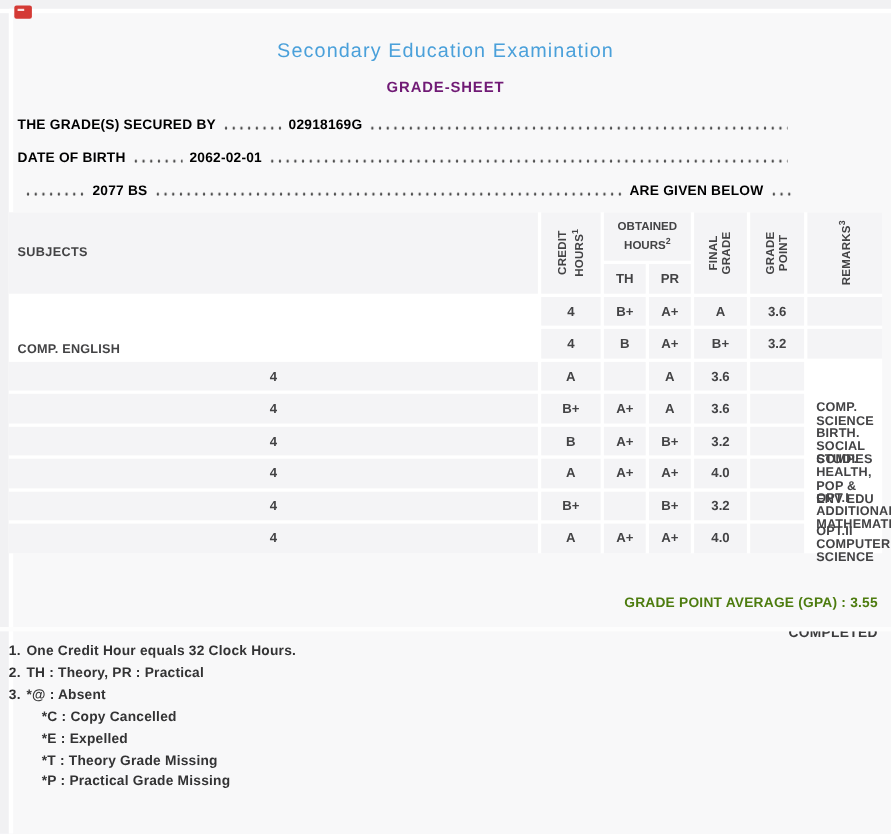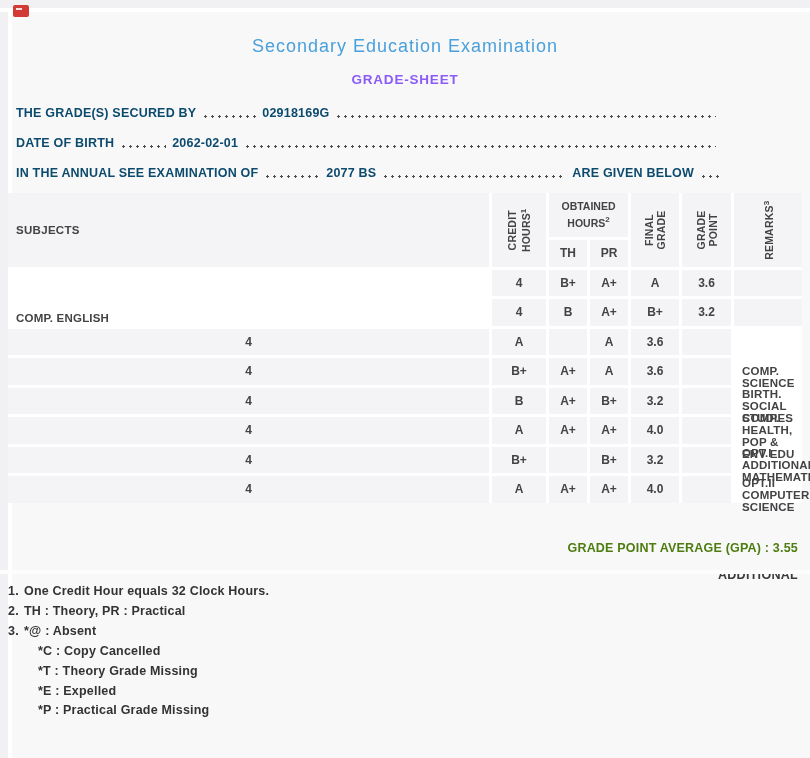--- a/index.html
+++ b/index.html
@@ -13,24 +13,24 @@
   .margin-left{position:absolute;left:0;top:0;width:8px;height:758px;background:#f1f1f3;}
   .frame-top{position:absolute;left:0;top:8px;width:810px;height:4px;background:#ffffff;}
   .frame-left{position:absolute;left:8px;top:8px;width:4px;height:750px;background:#ffffff;}
 
   .corner-badge{position:absolute;left:13px;top:5px;width:16px;height:12px;background:#d43a35;border-radius:2px;}
   .corner-badge::after{content:"";position:absolute;left:3px;top:3px;width:6px;height:2px;background:#fff;opacity:.85;}
 
   .title{position:absolute;left:0;top:36px;width:810px;text-align:center;
     font-size:18px;font-weight:400;letter-spacing:1px;color:#4aa0da;}
   .subtitle{position:absolute;left:0;top:72px;width:810px;text-align:center;
-    font-size:13.5px;font-weight:700;letter-spacing:.8px;color:#8b5cf6;}
+    font-size:13.5px;font-weight:700;letter-spacing:.8px;color:#701a75;}
 
   .info{position:absolute;left:16px;top:98px;width:706px;}
-  .iline{display:flex;align-items:center;height:30px;font-size:12.5px;font-weight:700;color:#0c4a6e;letter-spacing:.2px;white-space:nowrap;}
+  .iline{display:flex;align-items:center;height:30px;font-size:12.5px;font-weight:700;color:#000000;letter-spacing:.2px;white-space:nowrap;}
   .dotfill{height:3px;transform:translateY(3px);margin:0 6px;
     background-image:radial-gradient(circle,#4c4c4c 1.1px,transparent 1.4px);
     background-size:7px 3px;background-repeat:repeat-x;}
   .d54{width:54px;} .d46{width:46px;} .d56{width:56px;} .d22{width:22px;margin-right:0;}
   .grow{flex:1;}
 
   .gtable{position:absolute;left:8px;top:193px;width:794px;background:#ffffff;
     display:grid;grid-template-columns:481px 54px 38px 38px 48px 49px 68px;
     grid-template-rows:44px 26.5px repeat(8,26.5px);gap:3px;}
   .cell{background:#f4f4f6;display:flex;align-items:center;justify-content:center;
@@ -75,21 +75,20 @@
     <span>02918169G</span>
     <span class="dotfill grow"></span>
   </div>
   <div class="iline">
     <span>DATE OF BIRTH</span>
     <span class="dotfill d46"></span>
     <span>2062-02-01</span>
     <span class="dotfill grow"></span>
   </div>
   <div class="iline">
-    <span>IN THE ANNUAL SEE EXAMINATION OF</span>
     <span class="dotfill d56"></span>
     <span>2077 BS</span>
     <span class="dotfill grow"></span>
     <span>ARE GIVEN BELOW</span>
     <span class="dotfill d22"></span>
   </div>
 </div>
 
 <div class="gtable">
   <div class="cell subj-h">SUBJECTS</div>
@@ -170,21 +169,21 @@
   <div class="cell">4</div>
   <div class="cell">A</div>
   <div class="cell">A+</div>
   <div class="cell">A+</div>
   <div class="cell">4.0</div>
   <div class="cell"></div>
 </div>
 
 <div class="summary">
   <div class="gpa-line">GRADE POINT AVERAGE (GPA) : 3.55</div>
-  <div class="status-line">ADDITIONAL</div>
+  <div class="status-line">COMPLETED</div>
 </div>
 
 <div class="rule"></div>
 
 <div class="notes">
   <div class="note">
     <span class="nnum">1.</span>
     <span class="ntext">One Credit Hour equals 32 Clock Hours.</span>
   </div>
   <div class="note">
@@ -194,23 +193,23 @@
   <div class="note">
     <span class="nnum">3.</span>
     <span class="ntext">*@ : Absent</span>
   </div>
   <div class="note sub">
     <span class="nnum"></span>
     <span class="ntext">*C : Copy Cancelled</span>
   </div>
   <div class="note sub">
     <span class="nnum"></span>
+    <span class="ntext">*E : Expelled</span>
+  </div>
+  <div class="note sub">
+    <span class="nnum"></span>
     <span class="ntext">*T : Theory Grade Missing</span>
   </div>
   <div class="note sub">
     <span class="nnum"></span>
-    <span class="ntext">*E : Expelled</span>
-  </div>
-  <div class="note sub">
-    <span class="nnum"></span>
     <span class="ntext">*P : Practical Grade Missing</span>
   </div>
 </div>
 
 </body></html>

